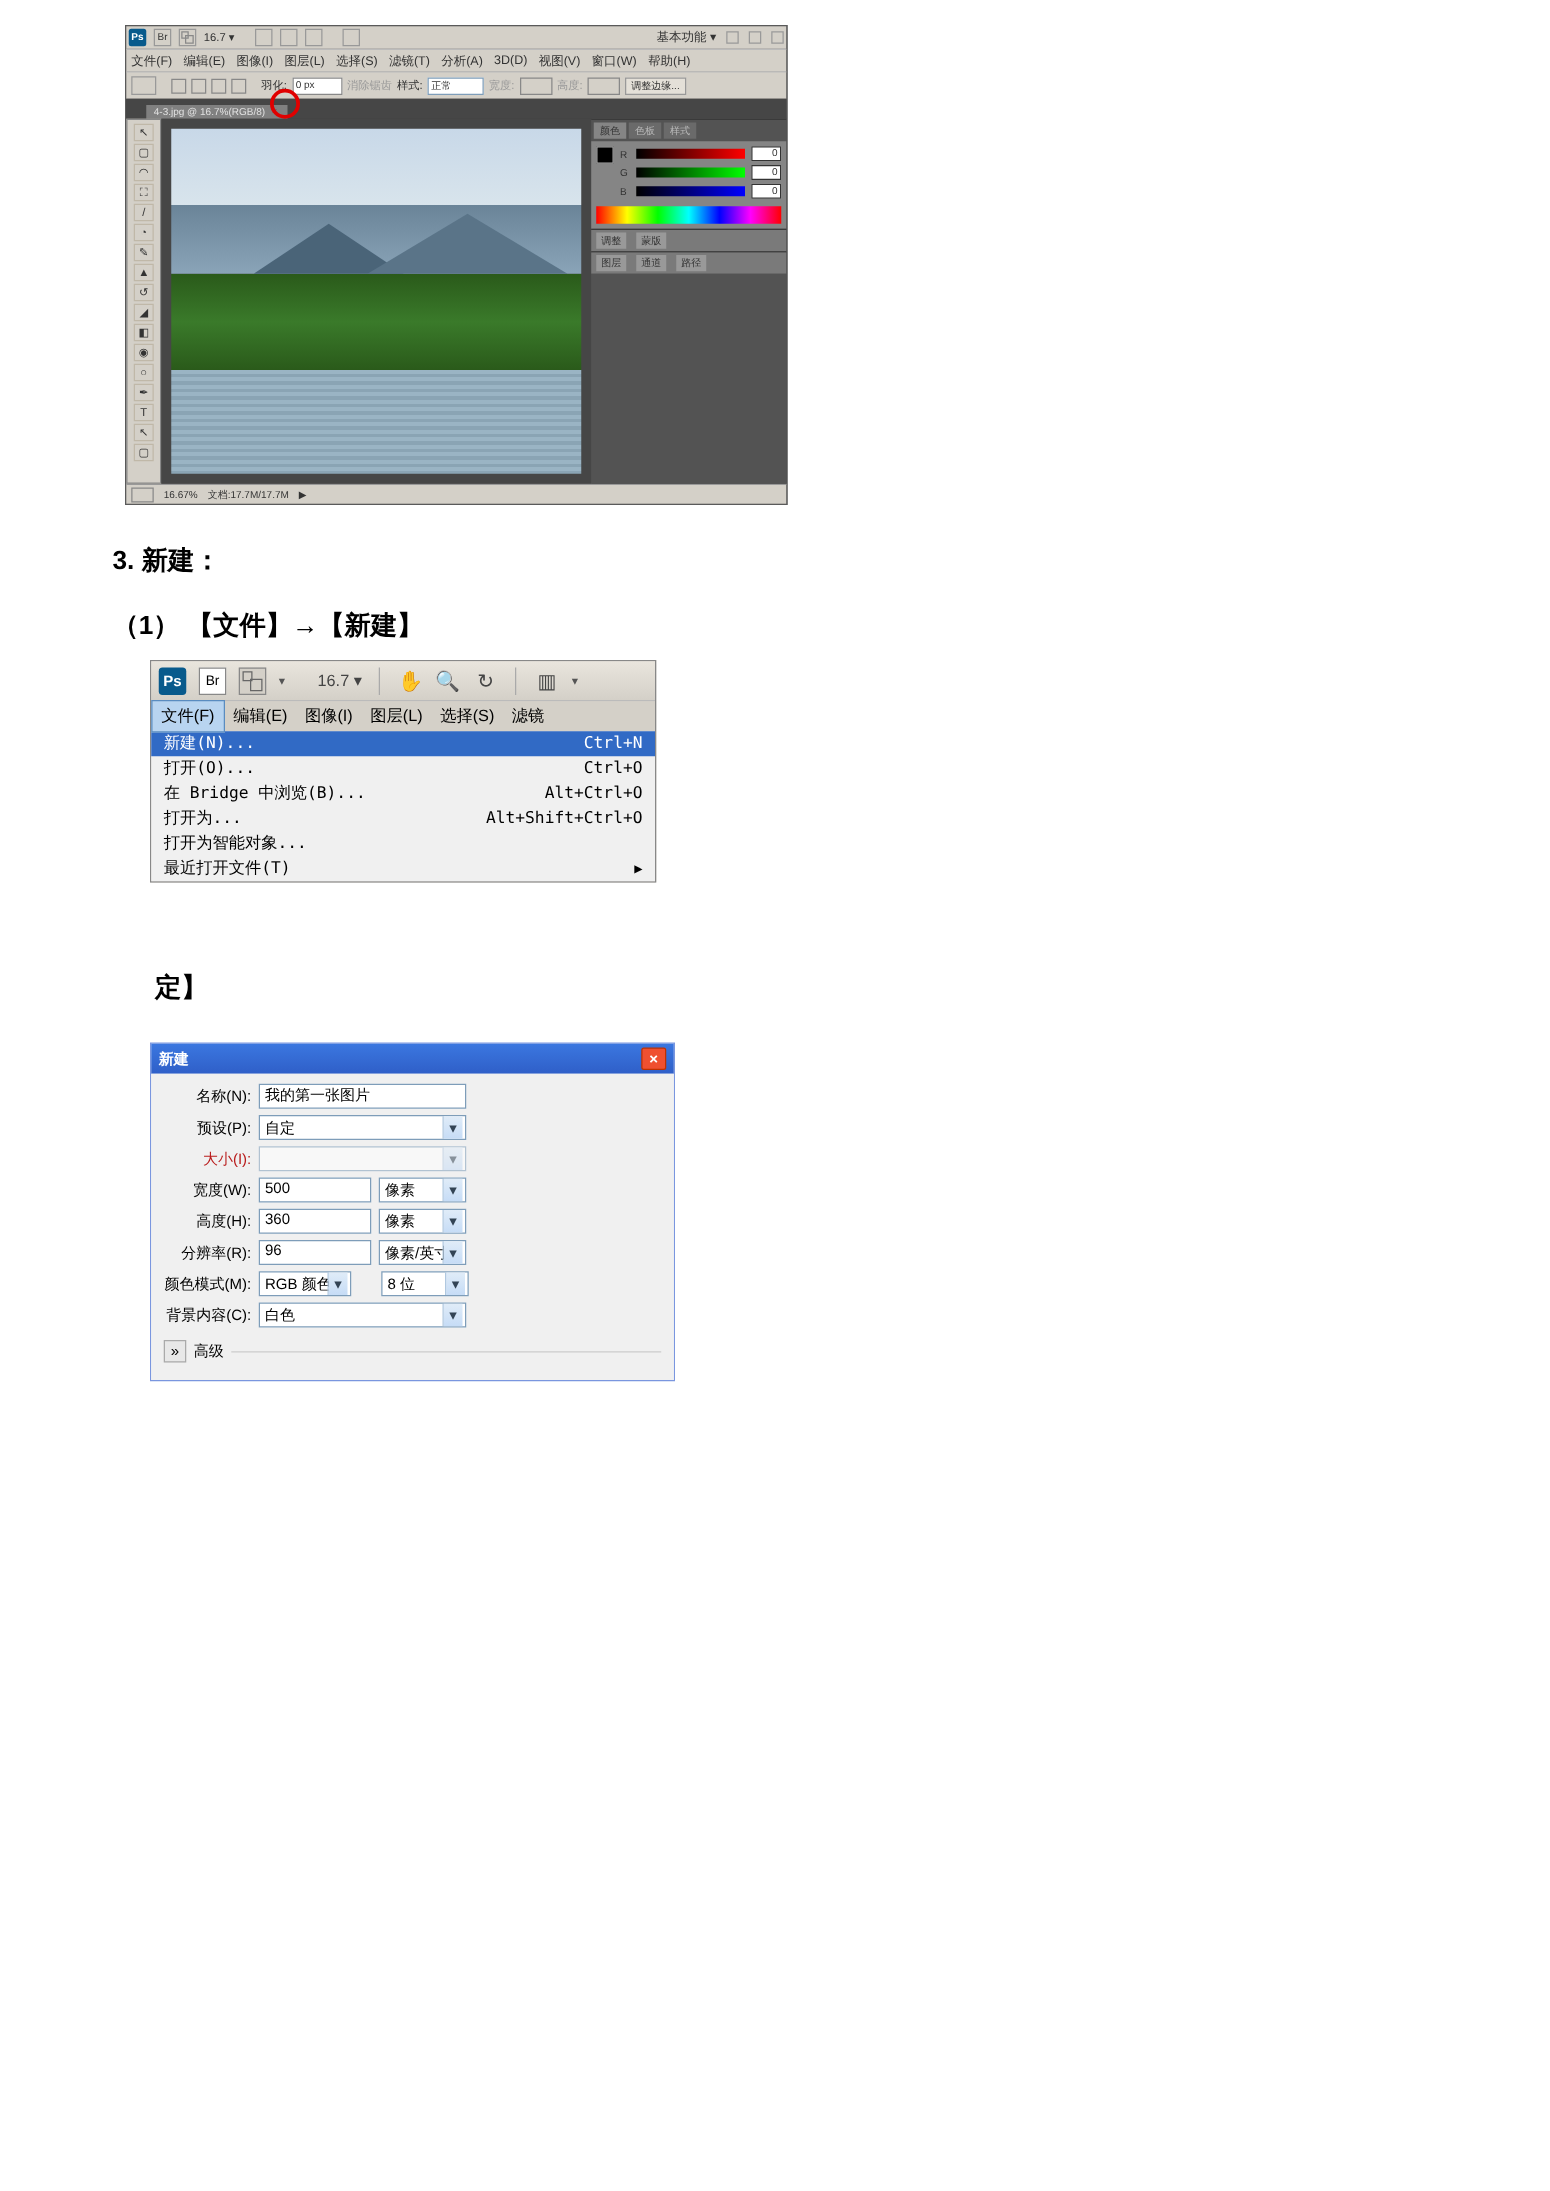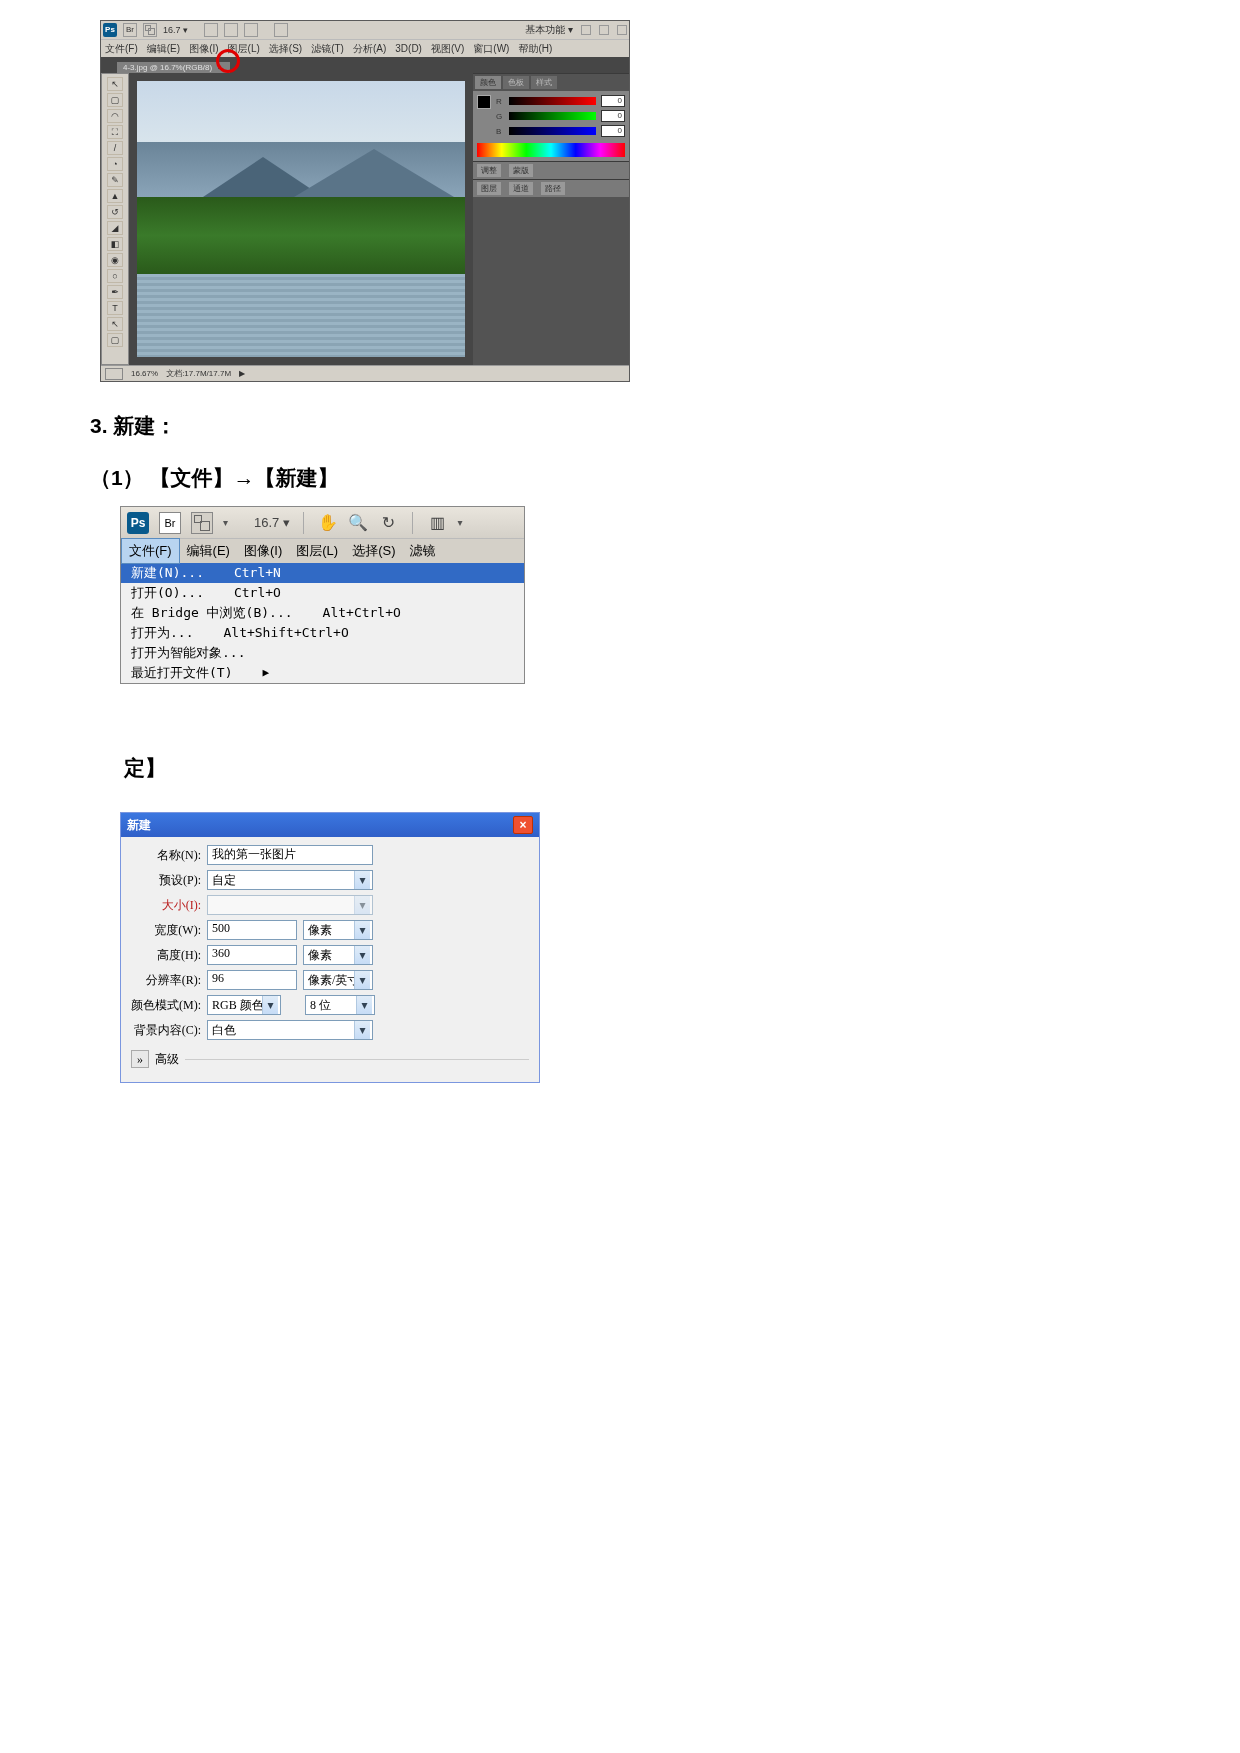--- a/index.html
+++ b/index.html
@@ -335,20 +335,21 @@
       border: 1px solid #5a8cc0;
     }
 
     .ps-dropdown {
       background: #f0f0f0;
       font-family: SimSun, monospace;
       font-size: 13px;
     }
     .ps-dropdown-item {
       display: flex;
+      justify-content: space-between;
       padding: 1px 10px;
       white-space: nowrap;
       line-height: 18px;
       gap: 30px;
     }
     .ps-dropdown-item.sel {
       background: #316ac5;
       color: #fff;
     }
     .ps-dropdown-item .arrow { font-size: 11px; }
@@ -379,21 +380,21 @@
       text-align: center; line-height: 16px;
       font-weight: bold;
       border-radius: 2px;
     }
     .ps-newdlg-body {
       background: #f0f0f0;
       padding: 8px 10px 14px 10px;
       display: flex;
       gap: 10px;
     }
-    .ps-newdlg-form { flex: 1; font-family: Liberation Serif, serif; }
+    .ps-newdlg-form { flex: 1; }
     .ps-newdlg-row {
       display: grid;
       grid-template-columns: 70px 90px 70px;
       gap: 6px;
       align-items: center;
       margin-bottom: 5px;
     }
     .ps-newdlg-row.wide { grid-template-columns: 70px 166px; }
     .ps-newdlg-row.mode { grid-template-columns: 70px 74px 12px 70px; }
     .ps-newdlg-label {
@@ -492,20 +493,39 @@
     <span>图层(L)</span>
     <span>选择(S)</span>
     <span>滤镜(T)</span>
     <span>分析(A)</span>
     <span>3D(D)</span>
     <span>视图(V)</span>
     <span>窗口(W)</span>
     <span>帮助(H)</span>
   </div>
 
+  <div class="ps-optionsbar">
+    <div class="ps-opt-box"></div>
+    <span style="width:4px"></span>
+    <div class="ps-opt-ico"></div>
+    <div class="ps-opt-ico"></div>
+    <div class="ps-opt-ico"></div>
+    <div class="ps-opt-ico"></div>
+    <span style="width:4px"></span>
+    <span class="ps-opt-label">羽化:</span>
+    <div class="ps-opt-input">0 px</div>
+    <span class="ps-opt-label" style="color:#999">消除锯齿</span>
+    <span class="ps-opt-label">样式:</span>
+    <div class="ps-opt-select">正常</div>
+    <span class="ps-opt-label" style="color:#999">宽度:</span>
+    <div class="ps-opt-swatch"></div>
+    <span class="ps-opt-label" style="color:#999">高度:</span>
+    <div class="ps-opt-swatch"></div>
+    <div class="ps-opt-btn">调整边缘...</div>
+  </div>
 
   <div class="ps-tabbar">
     <div class="ps-tab">
       <span>4-3.jpg @ 16.7%(RGB/8)</span>
       <span class="ps-tab-x">×</span>
     </div>
     <div class="ps-circle"></div>
   </div>
 
   <div class="ps-body">

